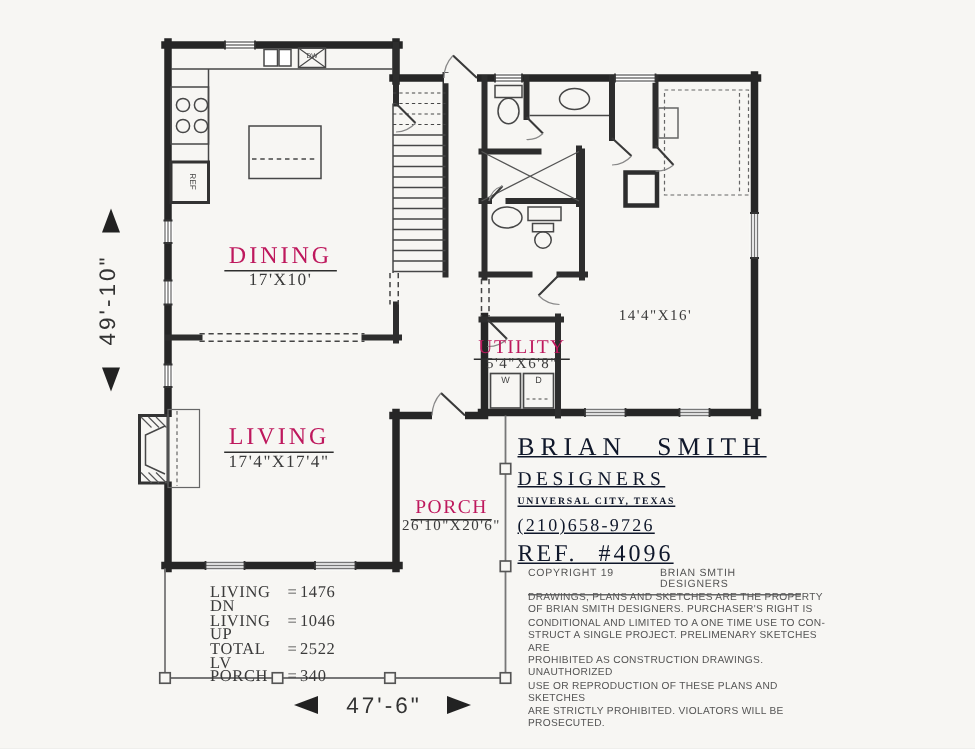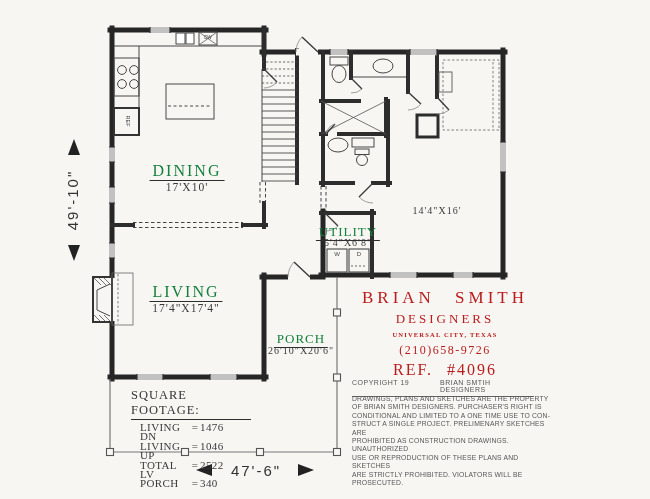--- a/index.html
+++ b/index.html
@@ -2,34 +2,34 @@
 <html><head>
 <meta charset="utf-8">
 <style>
   html,body{margin:0;padding:0;background:#e9e9e7;}
   .page{
     position:relative;width:650px;height:499px;background:#f7f6f3;
     font-family:"Liberation Serif", serif;color:#2e2e2e;overflow:hidden;
   }
   .page svg{position:absolute;left:0;top:0;}
   .lbl{position:absolute;transform:translateX(-50%);white-space:nowrap;text-align:center;line-height:1;}
-  .room-name{font-size:16px;letter-spacing:2px;border-bottom:1.4px solid #2e2e2e;padding:0 3px 1px 3px;color:#15803d;}
+  .room-name{font-size:16px;letter-spacing:2px;border-bottom:1.4px solid #2e2e2e;padding:0 3px 1px 3px;color:#be185d;}
   .room-name.sm{font-size:13px;letter-spacing:1px;}
   .room-size{font-size:11.5px;letter-spacing:1px;color:#3a3a3a;text-align:right;}
   .room-size.sm{font-size:10px;}
   .dim{font-family:"Liberation Sans", sans-serif;font-size:15px;letter-spacing:2px;color:#333;}
   .appl{position:absolute;font-family:"Liberation Sans", sans-serif;color:#444;transform:translate(-50%,-50%);line-height:1;}
   .sqft{position:absolute;left:131px;top:388px;width:120px;}
   .sqft-title{font-size:12.5px;letter-spacing:1px;border-bottom:1.4px solid #2e2e2e;display:inline-block;padding:0 2px 1px 0;color:#333;}
   .sqft-rows{margin-top:3px;padding-left:9px;}
   .sqft-row{display:flex;font-size:11px;letter-spacing:.4px;line-height:9.4px;color:#3a3a3a;}
   .sqft-row .l{width:50px;}
   .sqft-row .e{width:10px;text-align:center;}
   .sqft-row .v{width:24px;text-align:left;}
-  .tblock{position:absolute;left:345px;top:288px;width:200px;text-align:center;color:#b91c1c;}
+  .tblock{position:absolute;left:345px;top:288px;width:200px;color:#0f172a;text-decoration:underline;}
   .firm1{font-size:17px;letter-spacing:4px;word-spacing:12px;}
   .firm2{font-size:13px;letter-spacing:3px;margin-top:3px;}
   .loc{font-size:6.5px;font-weight:bold;letter-spacing:1.2px;margin-top:4px;}
   .phone{font-size:12px;letter-spacing:1.5px;margin-top:5px;}
   .ref{font-size:16px;letter-spacing:2px;word-spacing:8px;margin-top:3px;}
   .copyr{position:absolute;left:352px;top:379px;width:182px;display:flex;
          font-family:"Liberation Sans", sans-serif;font-size:7px;letter-spacing:.5px;color:#555;
          border-bottom:.9px solid #666;padding-bottom:2.5px;text-align:left;}
   .copyr .cl{flex:0 0 88px;}
   .legal{position:absolute;left:352px;top:395px;width:205px;text-align:left;
@@ -224,21 +224,20 @@
 
   <div class="appl" style="left:127px;top:121px;font-size:5.5px;transform:translate(-50%,-50%) rotate(90deg);">REF</div>
   <div class="appl" style="left:208px;top:38px;font-size:4.5px;">DW</div>
   <div class="appl" style="left:337px;top:254px;font-size:6px;">W</div>
   <div class="appl" style="left:359px;top:254px;font-size:6px;">D</div>
 
   <div class="dim" style="position:absolute;left:72px;top:200px;transform:translate(-50%,-50%) rotate(-90deg);white-space:nowrap;">49'-10"</div>
   <div class="lbl dim" style="left:256px;top:463px;">47'-6"</div>
 
   <div class="sqft">
-    <span class="sqft-title">SQUARE FOOTAGE:</span>
     <div class="sqft-rows">
       <div class="sqft-row">
         <span class="l">LIVING DN</span>
         <span class="e">=</span>
         <span class="v">1476</span>
       </div>
       <div class="sqft-row">
         <span class="l">LIVING UP</span>
         <span class="e">=</span>
         <span class="v">1046</span>

